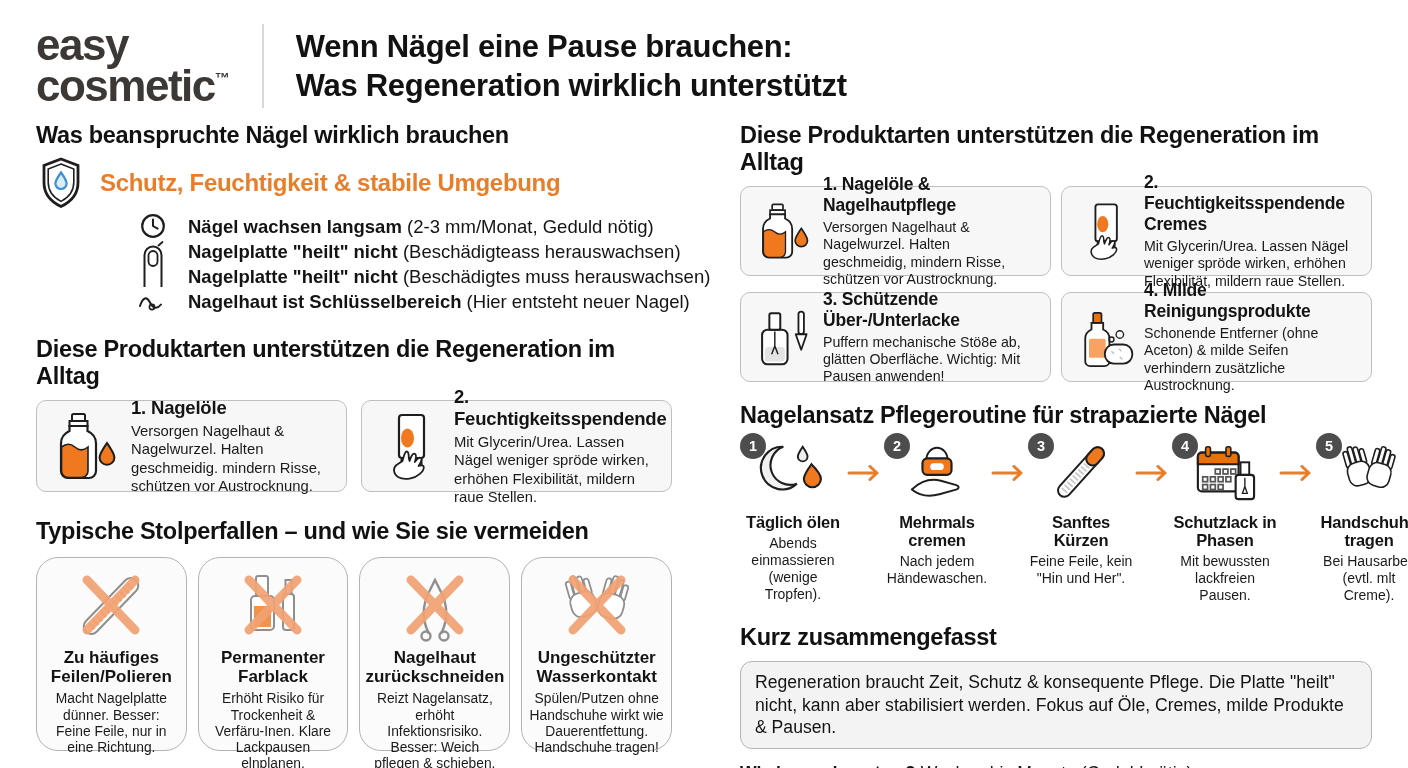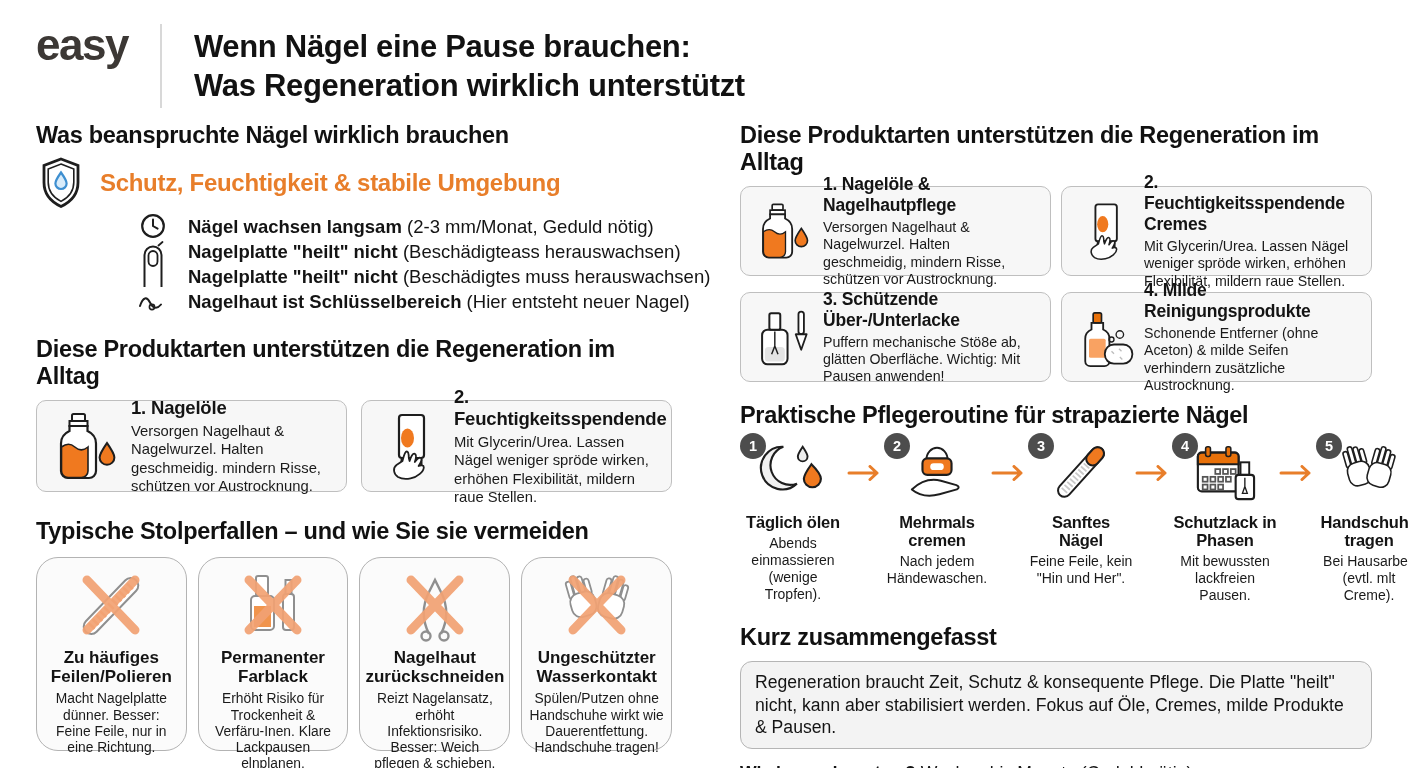--- a/index.html
+++ b/index.html
@@ -66,20 +66,21 @@
   svg{display:block;}
 </style>
 </head>
 <body>
 
 <div class="page">
 
   <div class="header">
     <div class="logo">
       <div>easy</div>
+      <div><span>cosmetic</span><span class="tm">™</span></div>
     </div>
     <div class="vdivider"></div>
     <div class="title">
       <div>Wenn Nägel eine Pause brauchen:</div>
       <div>Was Regeneration wirklich unterstützt</div>
     </div>
   </div>
 
   <div class="main">
 
@@ -311,21 +312,21 @@
               <path d="M45 52l3 3m6-6 3 3m-2 7 3 3" stroke="#bdbdbd" stroke-width="1.6"></path>
             </svg>
           </span>
           <div>
             <p class="p-title">4. MIlde Reinigungsprodukte</p>
             <p class="p-text">Schonende Entferner (ohne Aceton) &amp; milde Seifen verhindern zusätzliche Austrocknung.</p>
           </div>
         </div>
       </div>
 
-      <h2 class="sec-h" style="margin-top:20px;">Praktische Pflegeroutine für strapazierte Nägel</h2>
+      <h2 class="sec-h" style="margin-top:20px;">Nagelansatz Pflegeroutine für strapazierte Nägel</h2>
 
       <div class="routine">
 
         <div class="step">
           <div class="step-top">
             <span class="badge">1</span>
             <span>
               <svg width="70" height="62" viewBox="0 0 72 64">
                 <path d="M26 6a22 22 0 1 0 14 38A20 20 0 0 1 26 6Z" fill="#f1f1f1" stroke="#1e1e1e" stroke-width="2.2"></path>
                 <path d="M46 6c-3 4.5-5 7.5-5 10a5 5 0 0 0 10 0c0-2.5-2-5.5-5-10Z" fill="#ededed" stroke="#1e1e1e" stroke-width="2"></path>
@@ -371,21 +372,21 @@
             <span>
               <svg width="66" height="62" viewBox="0 0 72 64">
                 <g transform="rotate(-48 36 32)">
                   <rect x="2" y="25" width="68" height="14" rx="7" fill="#fff" stroke="#1e1e1e" stroke-width="2.2"></rect>
                   <rect x="48" y="25" width="22" height="14" rx="7" fill="#F0791F" stroke="#1e1e1e" stroke-width="2.2"></rect>
                   <line x1="8" y1="32" x2="46" y2="32" stroke="#c9c9c9" stroke-width="8" stroke-dasharray="2 2.5"></line>
                 </g>
               </svg>
             </span>
           </div>
-          <div class="step-title">Sanftes Nägel</div>
+          <div class="step-title">Sanftes Kürzen</div>
           <div class="step-text">Feine Feile, kein "Hin und Her".</div>
         </div>
 
         <span class="arrow">
           <svg width="36" height="16" viewBox="0 0 36 16">
               <path d="M2 8h28m-7-6.5L30 8l-7 6.5" fill="none" stroke="#E87E2A" stroke-width="3" stroke-linecap="round" stroke-linejoin="round"></path>
             </svg>
         </span>
 
         <div class="step">

